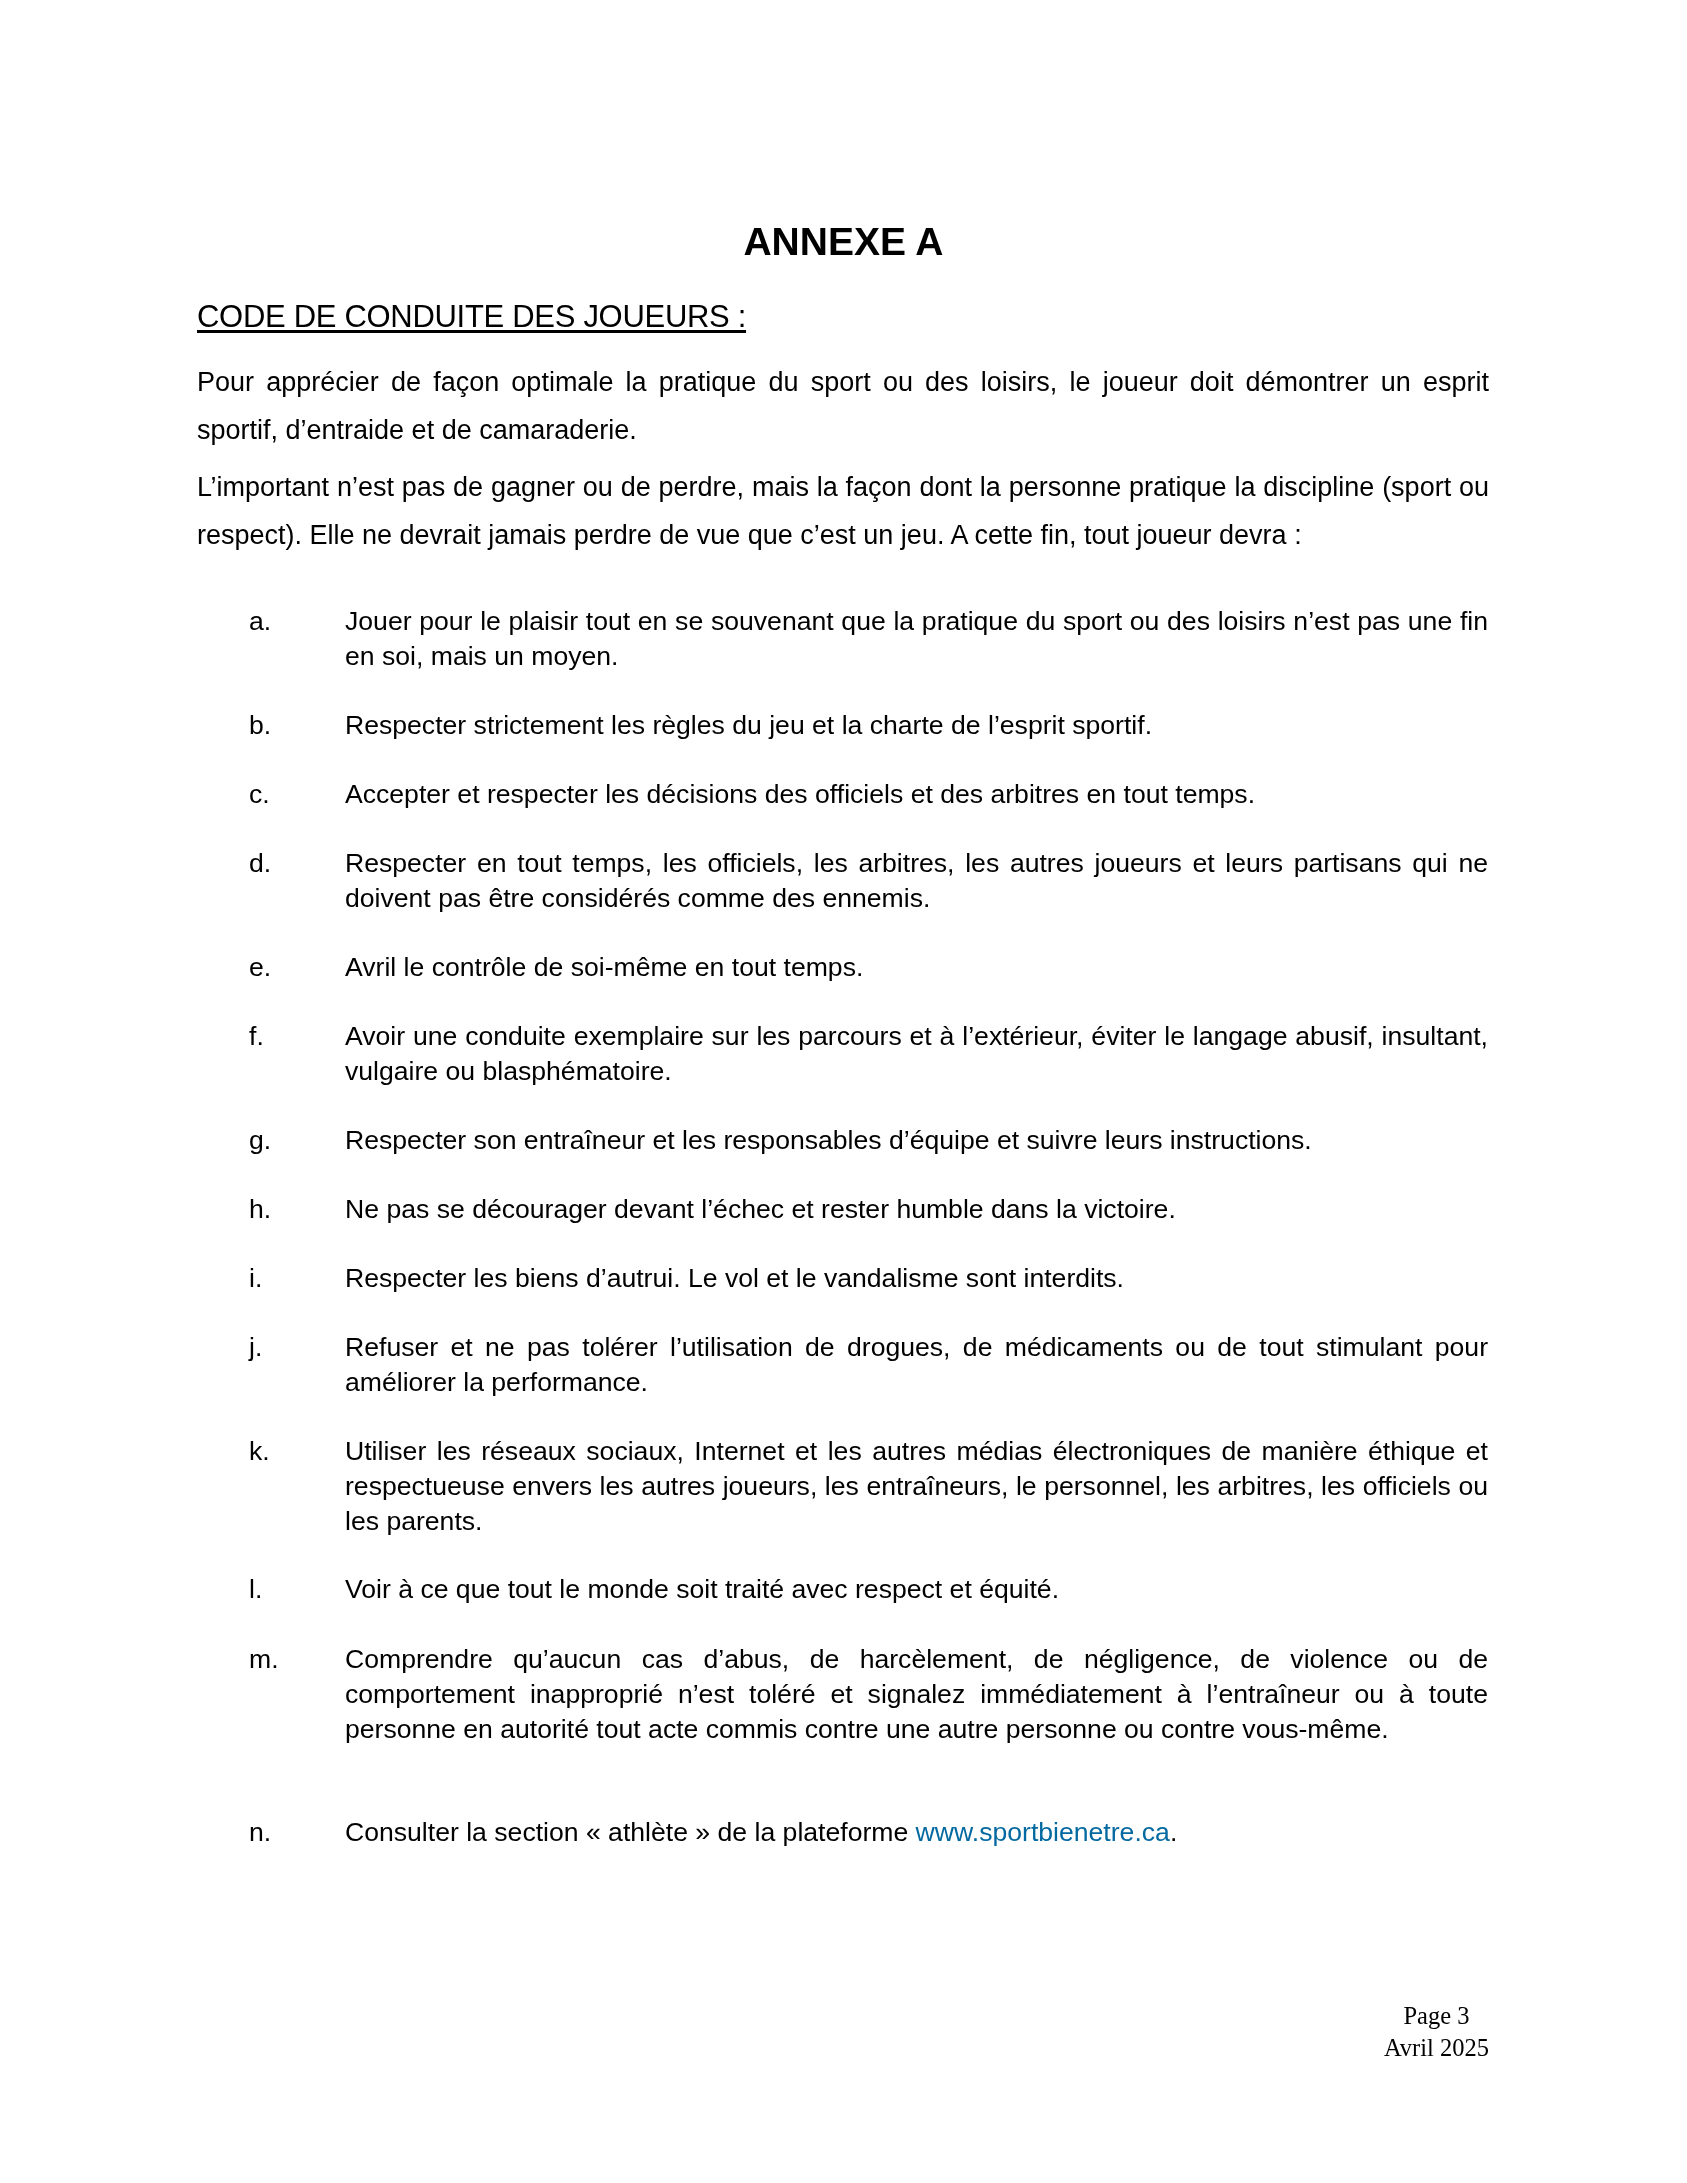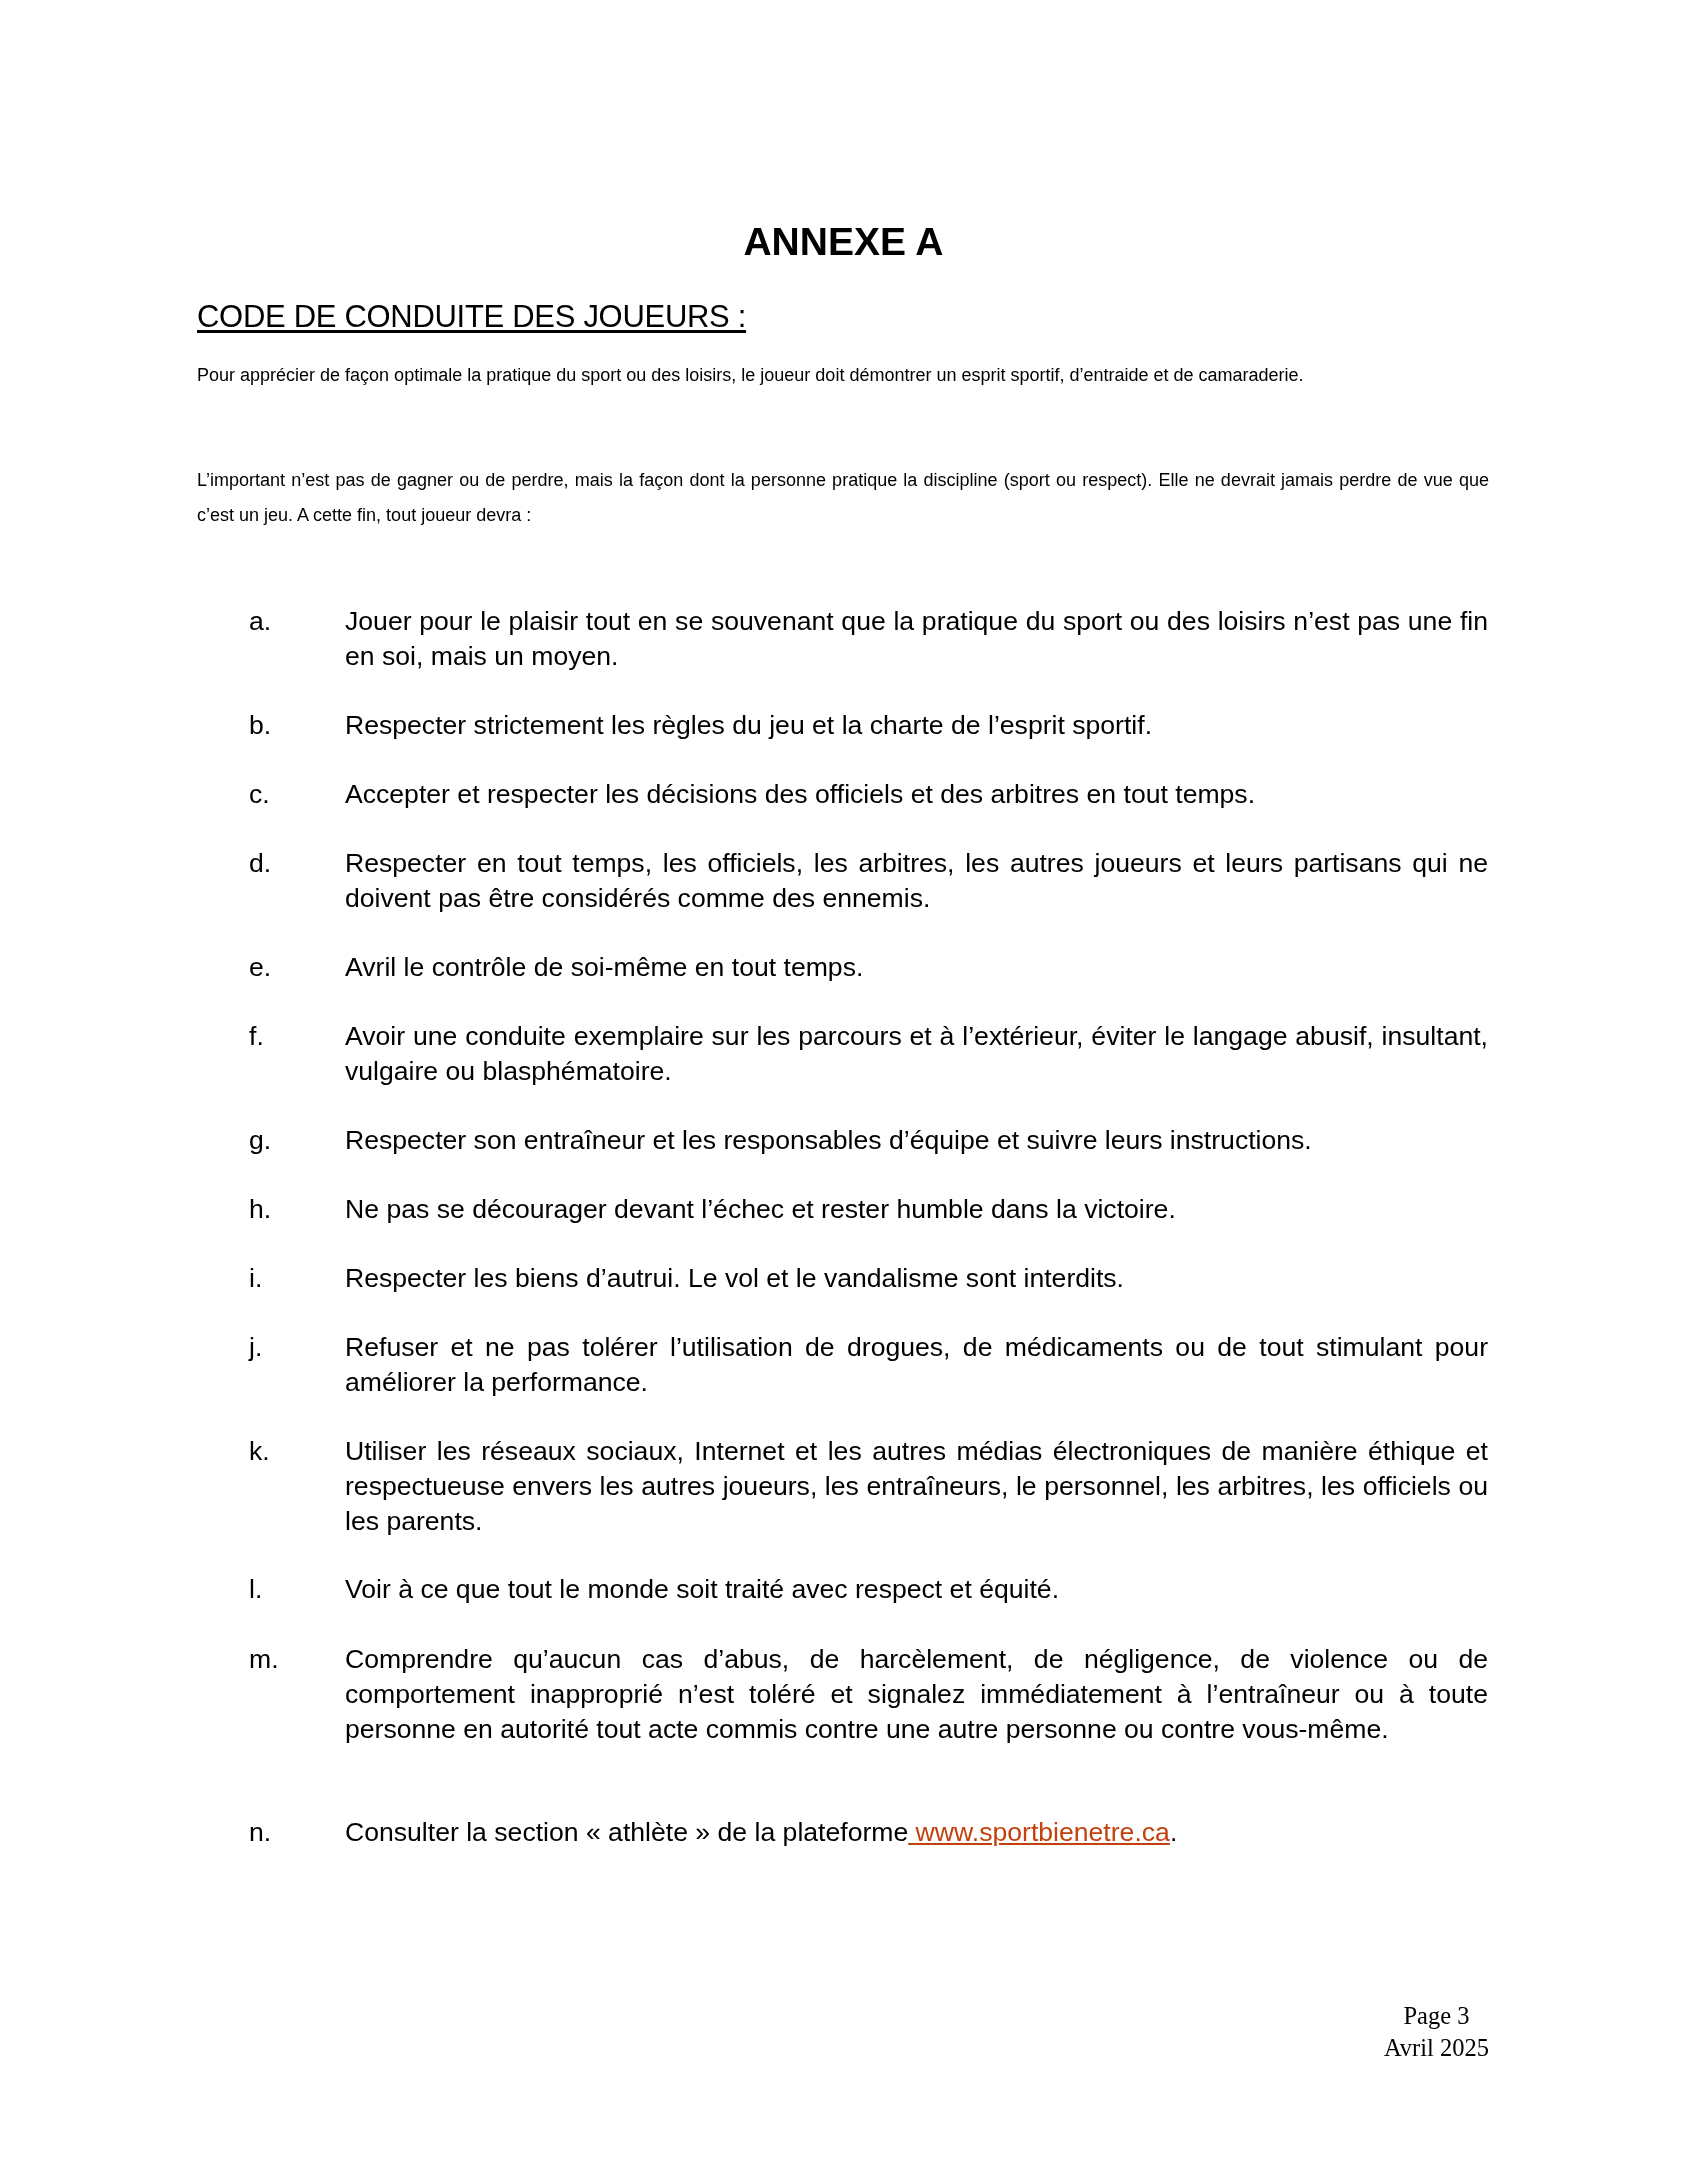--- a/index.html
+++ b/index.html
@@ -4,27 +4,27 @@
 <style>
   html, body { margin: 0; padding: 0; background: #ffffff; }
   body { width: 1687px; height: 2183px; position: relative; overflow: hidden;
          font-family: "Liberation Sans", sans-serif; color: #000000; }
   .abs { position: absolute; }
   .title { left: 0; width: 1687px; top: 198px; text-align: center;
            font-weight: bold; font-size: 39px; line-height: 39px; margin-top: 24px; }
   .heading { left: 197px; top: 300px; font-weight: normal; font-size: 31px;
              line-height: 34px; text-decoration: underline; text-decoration-thickness: 2.5px;
              text-underline-offset: 3.4px; letter-spacing: -0.3px; }
-  .para { left: 197px; width: 1292px; font-size: 18px; line-height: 35px;
+  .para { left: 197px; width: 1292px; font-size: 27px; line-height: 48px;
           text-align: justify; }
   .item { left: 197px; width: 1292px; font-size: 26.6px; line-height: 35px; }
   .item .lbl { position: absolute; left: 52px; top: 0; }
   .item .txt { position: absolute; left: 148px; width: 1143px; text-align: justify; }
   .item .txt.last-left { text-align: left; }
-  .link { color: #c2410c; text-decoration: underline; }
+  .link { color: #0369a1; }
   .footer { right: 198px; top: 2000px; text-align: center; font-size: 24.5px; line-height: 32px; font-family: Liberation Serif, serif; }
 </style>
 </head>
 <body>
 
 <div class="abs title">ANNEXE A</div>
 
 <div class="abs heading">CODE DE CONDUITE DES JOUEURS :</div>
 
 <div class="abs para" style="top:358px;">Pour apprécier de façon optimale la pratique du sport ou des loisirs, le joueur doit démontrer un esprit sportif, d’entraide et de camaraderie.</div>

